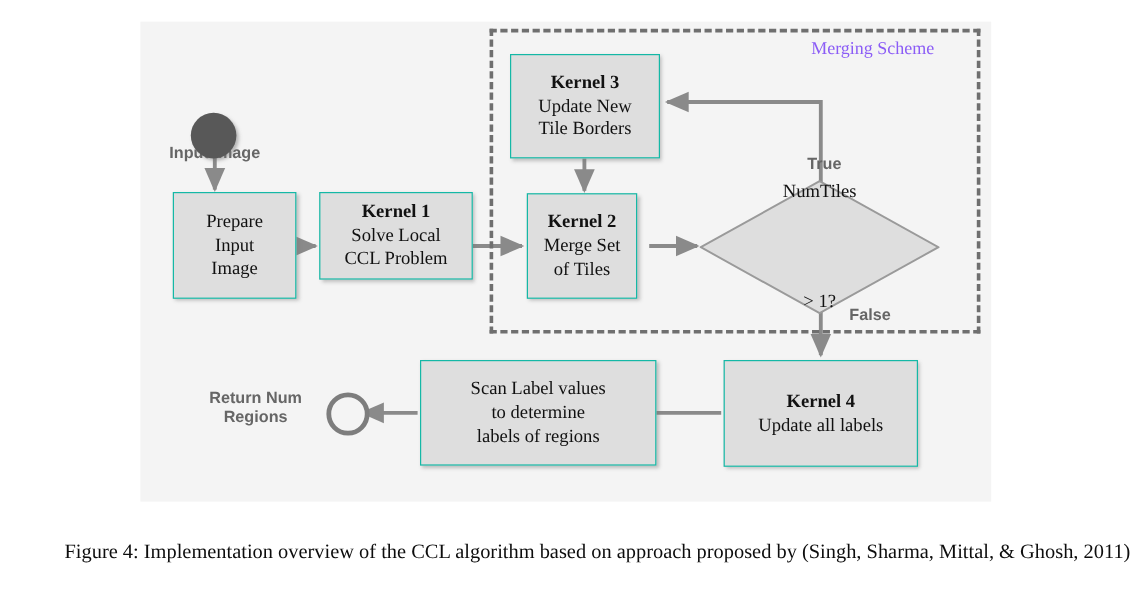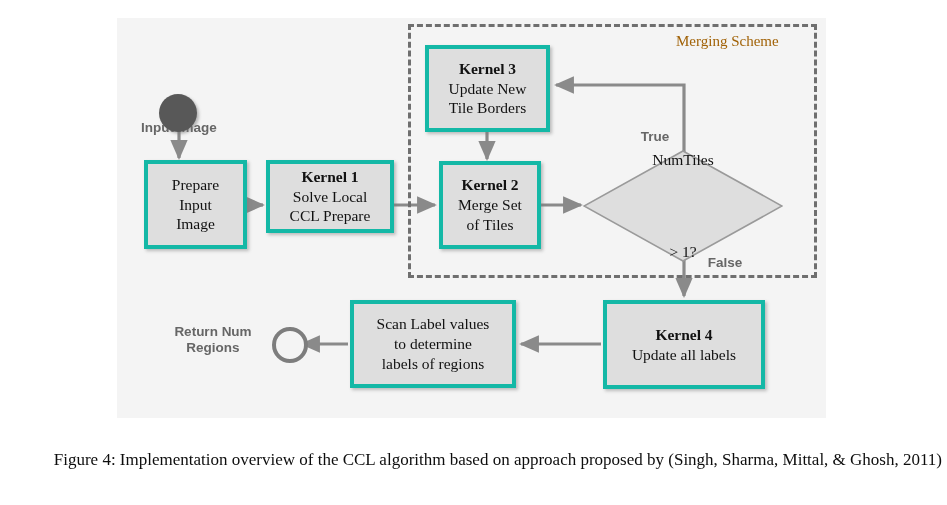--- a/index.html
+++ b/index.html
@@ -38,21 +38,21 @@
     width: 947px;
     height: 440px;
     pointer-events: none;
   }
 
   
   .node-box {
     position: absolute;
     box-sizing: border-box;
     background: #dedede;
-    border: 4px solid #14b8a6;
+    border: 1px solid #14b8a6;
     box-shadow: 2px 2px 3px rgba(120,120,120,0.45);
     display: flex;
     flex-direction: column;
     align-items: center;
     justify-content: center;
     font-family: "Liberation Serif", serif;
     font-size: 15.5px;
     line-height: 1.28;
     color: #111111;
     text-align: center;
@@ -109,21 +109,21 @@
     font-size: 13.5px;
     color: #666666;
     line-height: 1.22;
     text-align: center;
     white-space: pre-line;
   }
   .label-serif-gray {
     position: absolute;
     font-family: "Liberation Serif", serif;
     font-size: 15px;
-    color: #a16207;
+    color: #8b5cf6;
     white-space: nowrap;
   }
 
   
   .group-frame {
     position: absolute;
     box-sizing: border-box;
     border: 3px dashed #6f6f6f;
     background: transparent;
   }
@@ -184,52 +184,52 @@
 
   <div class="node-box" style="left:128px; top:160px; width:103px; height:89px;margin-left:16px;">
     <span>Prepare</span>
     <span>Input</span>
     <span>Image</span>
   </div>
 
   <div class="node-box" style="left:266px; top:160px; width:128px; height:73px;">
     <span class="ttl">Kernel 1</span>
     <span>Solve Local</span>
-    <span>CCL Prepare</span>
+    <span>CCL Problem</span>
   </div>
 
   <div class="node-box" style="left:425px; top:45px; width:125px; height:87px;">
     <span class="ttl">Kernel 3</span>
     <span>Update New</span>
     <span>Tile Borders</span>
   </div>
 
-  <div class="node-box" style="left:439px; top:161px; width:102px; height:88px;">
+  <div class="node-box" style="left:439px; top:161px; width:92px; height:88px;">
     <span class="ttl">Kernel 2</span>
     <span>Merge Set</span>
     <span>of Tiles</span>
   </div>
 
   <div class="decision" style="left:583px; top:150px; width:200px; height:112px;">
     <svg class="dia-shape" viewBox="0 0 200 112" preserveAspectRatio="none" xmlns="http://www.w3.org/2000/svg">
       <polygon points="100,1 199,56 100,111 1,56" fill="#dedede" stroke="#9a9a9a" stroke-width="1.6"></polygon>
     </svg>
     <span class="dia-text">NumTiles</span>
     <span class="dia-text">&gt; 1?</span>
   </div>
 
-  <div class="label-bold-sans" style="left:632px; top:129px; width:46px;">True</div>
+  <div class="label-bold-sans" style="left:664px; top:129px; width:46px;">True</div>
   <div class="label-bold-sans" style="left:700px; top:255px; width:50px;">False</div>
 
   <div class="node-box" style="left:603px; top:300px; width:162px; height:89px;">
     <span class="ttl">Kernel 4</span>
     <span>Update all labels</span>
   </div>
 
-  <div class="node-box" style="left:350px; top:300px; width:166px; height:88px;">
+  <div class="node-box" style="left:350px; top:300px; width:197px; height:88px;">
     <span>Scan Label values</span>
     <span>to determine</span>
     <span>labels of regions</span>
   </div>
 
   <div class="end-ring" style="left:272px; top:327px; width:36px; height:36px;"></div>
   <div class="label-bold-sans" style="left:158px; top:324px; width:110px;">Return Num
 Regions</div>
 
   <div class="caption">Figure 4: Implementation overview of the CCL algorithm based on approach proposed by (Singh, Sharma, Mittal, &amp; Ghosh, 2011)</div>

